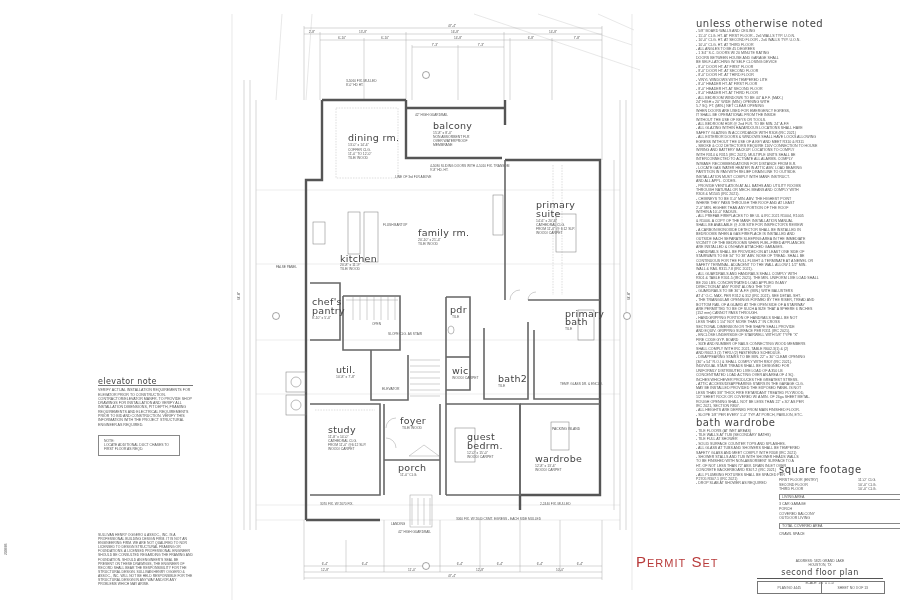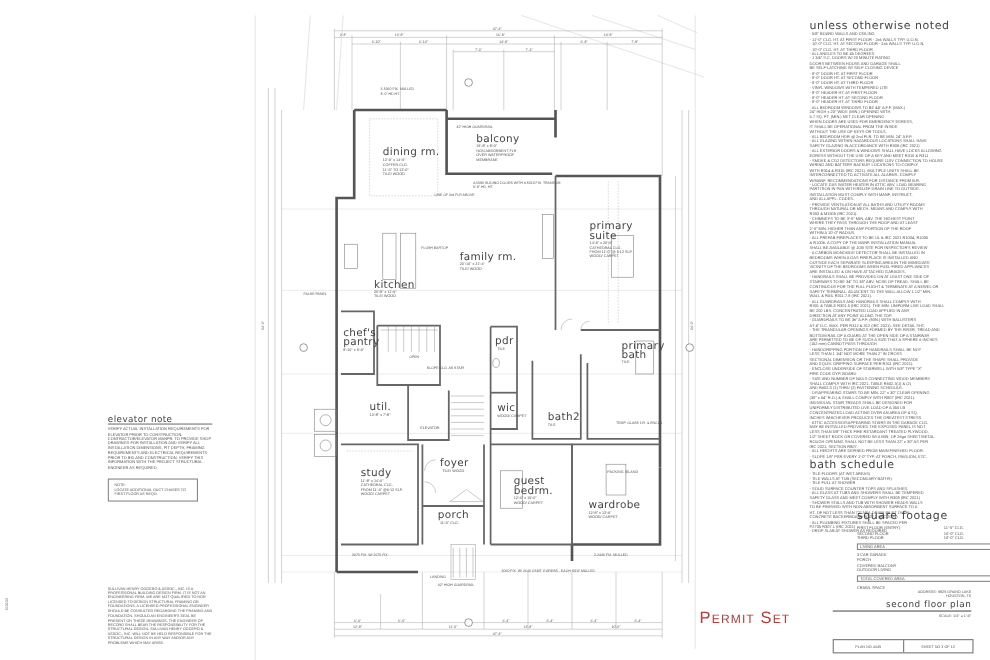--- a/index.html
+++ b/index.html
@@ -3,37 +3,37 @@
 <meta charset="utf-8">
 <style>
   html,body{margin:0;padding:0;background:#fff;}
   body{width:900px;height:600px;position:relative;overflow:hidden;font-family:"Liberation Sans",sans-serif;color:#333;}
   .sheet{position:absolute;left:0;top:0;width:900px;height:600px;background:#fff;}
   svg.plan{position:absolute;left:0;top:0;}
   .tiny{font-size:3.2px;fill:#555;font-family:"Liberation Sans",sans-serif;}
   .room{font-size:9.5px;fill:#444;font-family:"DejaVu Sans",sans-serif;letter-spacing:0.3px;}
   .roomsm{font-size:3.4px;fill:#555;font-family:"Liberation Sans",sans-serif;}
   .dim{font-size:3.2px;fill:#555;font-family:"Liberation Sans",sans-serif;}
-  .notes{position:absolute;left:736px;top:22px;width:160px;font-size:3.6px;line-height:4.4px;color:#555;}
+  .notes{position:absolute;left:696px;top:22px;width:160px;font-size:3.6px;line-height:4.4px;color:#555;}
   .notes h3{font-family:"DejaVu Sans",sans-serif;font-weight:normal;font-size:10px;color:#444;margin:0 0 3px 0;letter-spacing:0.5px;}
   .notes ul{list-style:none;margin:0;padding:0;}
   .notes li{margin:0;padding-left:3px;text-indent:-3px;}
   .sqft{position:absolute;left:736px;top:464px;width:158px;font-size:3.6px;color:#555;margin-left:43px;}
   .sqft h3{font-family:"DejaVu Sans",sans-serif;font-weight:normal;font-size:10px;color:#444;margin:0 0 3px 0;letter-spacing:0.5px;}
   .sqrow{display:flex;justify-content:space-between;height:4.6px;line-height:4.6px;}
   .sqrow .k{width:70px;}
   .sqrow .m{width:40px;}
   .sqrow .v{width:30px;text-align:right;letter-spacing:1px;}
   .sqbox{border:0.6px solid #888;padding:0 2px;margin:2px 0;}
   .elev{position:absolute;left:98px;top:380px;width:95px;font-size:3.6px;line-height:4.3px;color:#555;}
   .elev h3{font-family:"DejaVu Sans",sans-serif;font-weight:normal;font-size:8px;color:#444;margin:0 0 2px 0;border-bottom:0.8px solid #777;padding-bottom:1px;letter-spacing:0.4px;}
   .notebox{border:0.8px solid #888;margin-top:8px;padding:3px 5px;width:70px;font-size:3.4px;line-height:4.2px;}
   .disclaimer{position:absolute;left:98px;top:533px;width:95px;font-size:3.4px;line-height:4.1px;color:#555;}
   .permit{position:absolute;left:636px;top:553px;font-family:Liberation Sans, sans-serif;color:#b83a3a;font-size:15px;letter-spacing:1px;font-variant:small-caps;}
-  .title-block{position:absolute;left:757px;top:536px;width:126px;text-align:right;color:#555;}
+  .title-block{position:absolute;left:757px;top:559px;width:126px;text-align:center;color:#555;}
   .addr{font-size:3.4px;line-height:4px;}
   .plantitle{font-family:"DejaVu Sans",sans-serif;font-size:8px;color:#444;letter-spacing:0.5px;margin-top:1px;border-bottom:0.8px solid #555;padding-bottom:1px;}
   .scale{font-size:3.4px;margin-top:2px;}
   .sheetbox{position:absolute;left:757px;top:581px;width:126px;height:11px;border:0.8px solid #777;display:flex;font-size:3.4px;color:#555;}
   .sheetbox div{flex:1;display:flex;align-items:center;justify-content:center;}
   .sheetbox div+div{border-left:0.8px solid #777;}
   .sidestamp{position:absolute;left:4px;top:555px;font-size:3.2px;color:#666;transform:rotate(-90deg);transform-origin:left top;}
 </style>
 </head>
 <body>
@@ -423,21 +423,21 @@
         <li>  INCHES WHICHEVER PRODUCES THE GREATEST STRESS.</li>
         <li>- ATTIC ACCESS/DISAPPEARING STAIRS IN THE GARAGE CLG.</li>
         <li>  MAY BE INSTALLED PROVIDED THE EXPOSED PANEL IS NOT</li>
         <li>  LESS THAN 3/8" THICK FIRE RETARDANT TREATED PLYWOOD,</li>
         <li>  1/2" SHEET ROCK OR COVERED W/ A MIN. OF 26ga SHEET METAL.</li>
         <li>  ROUGH OPENING SHALL NOT BE LESS THAN 22" x 30" AS PER</li>
         <li>  IRC 2021, SECTION R807.</li>
         <li>- ALL HEIGHTS ARE DEFINED FROM MAIN FINISHED FLOOR.</li>
         <li>- SLOPE 1/8" PER EVERY 1'-0" TYP. AT PORCH, PAVILION, ETC.</li>
       </ul>
-  <h3 style="margin-top:4px;">bath schedule</h3>
+  <h3 style="margin-top:4px;">bath wardrobe</h3>
   <ul id="bs-list">
         <li>- TILE FLOORS (AT WET AREAS)</li>
         <li>- TILE WALLS AT TUB (SECONDARY BATHS)</li>
         <li>- TILE FULL AT SHOWER</li>
         <li>- SOLID SURFACE COUNTER TOPS AND SPLASHES.</li>
         <li>- ALL GLASS AT TUBS AND SHOWERS SHALL BE TEMPERED</li>
         <li>  SAFETY GLASS AND MEET COMPLY WITH R308 (IRC 2021)</li>
         <li>- SHOWER STALLS AND TUB WITH SHOWER HEADS WALLS</li>
         <li>  TO BE FINISHED WITH NON-ABSORBENT SURFACE TO A</li>
         <li>  HT. OF NOT LESS THAN 72" ABV. DRAIN INLET OVER</li>

